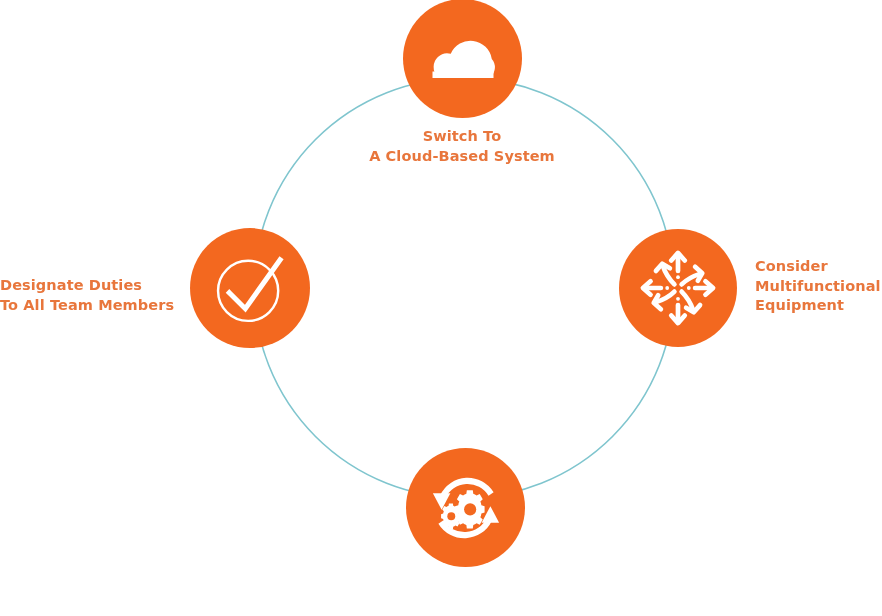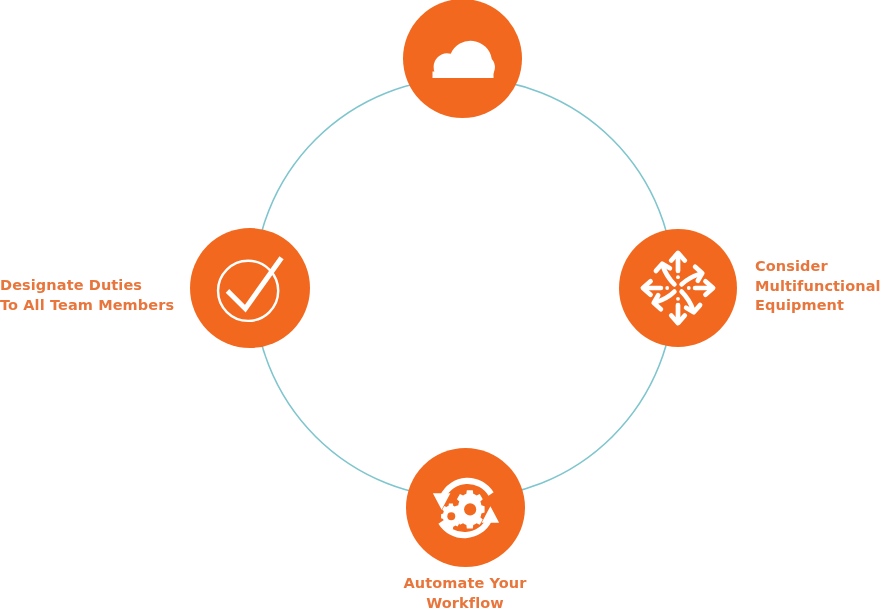--- a/index.html
+++ b/index.html
@@ -89,20 +89,22 @@
         <path fill="#ffffff" d="M20.5 63.5
           a13.6 13.6 0 0 1 0.4 -19.4
           a13.6 13.6 0 0 1 12.9 -3.3
           a21.5 21.5 0 0 1 41.0 5.1
           a12.6 12.6 0 0 1 -1.0 17.6
           Z"></path>
         <rect fill="#ffffff" x="15.5" y="58.5" width="61" height="6.5"></rect>
       </svg>
     </span>
   </div>
+  <div class="label" id="label-top">Switch To
+A Cloud-Based System</div>
 
   <div class="node" id="node-right">
     <span>
       <svg width="90" height="90" viewBox="0 0 100 100">
         <g fill="none" stroke="#ffffff" stroke-width="5.2" stroke-linecap="round" stroke-linejoin="round">
 
           <path d="M50 31 L50 12"></path>
           <path d="M42.5 19.5 L50 11 L57.5 19.5" fill="none"></path>
 
           <path d="M50 69 L50 88"></path>
@@ -155,22 +157,20 @@
 
           <path d="M61.5 36.5 l3.4 -1.6 l3.3 5.6 l-2.6 2.5 a13.5 13.5 0 0 1 1.1 4.1 l3.5 1.1 l0 6.6 l-3.5 1.1 a13.5 13.5 0 0 1 -1.1 4.1 l2.6 2.5 l-3.3 5.6 l-3.4 -1.6 a13.9 13.9 0 0 1 -3.6 2.1 l-0.5 3.7 l-6.5 0 l-0.5 -3.7 a13.9 13.9 0 0 1 -3.6 -2.1 l-3.4 1.6 l-3.3 -5.6 l2.6 -2.5 a13.5 13.5 0 0 1 -1.1 -4.1 l-3.5 -1.1 l0 -6.6 l3.5 -1.1 a13.5 13.5 0 0 1 1.1 -4.1 l-2.6 -2.5 l3.3 -5.6 l3.4 1.6 a13.9 13.9 0 0 1 3.6 -2.1 l0.5 -3.7 l6.5 0 l0.5 3.7 a13.9 13.9 0 0 1 3.6 2.1 Z"></path>
           <circle cx="54.5" cy="51.5" r="6.6" fill="#f3681f"></circle>
 
           <path d="M38.5 49 l2.3 -1.1 l2.2 3.8 l-1.7 1.7 a9 9 0 0 1 0.7 2.7 l2.3 0.7 l0 4.4 l-2.3 0.7 a9 9 0 0 1 -0.7 2.7 l1.7 1.7 l-2.2 3.8 l-2.3 -1.1 a9.2 9.2 0 0 1 -2.4 1.4 l-0.3 2.5 l-4.4 0 l-0.3 -2.5 a9.2 9.2 0 0 1 -2.4 -1.4 l-2.3 1.1 l-2.2 -3.8 l1.7 -1.7 a9 9 0 0 1 -0.7 -2.7 l-2.3 -0.7 l0 -4.4 l2.3 -0.7 a9 9 0 0 1 0.7 -2.7 l-1.7 -1.7 l2.2 -3.8 l2.3 1.1 a9.2 9.2 0 0 1 2.4 -1.4 l0.3 -2.5 l4.4 0 l0.3 2.5 a9.2 9.2 0 0 1 2.4 1.4 Z"></path>
           <circle cx="34" cy="59" r="4.3" fill="#f3681f"></circle>
         </g>
       </svg>
     </span>
   </div>
-  <div class="label" id="label-bottom">Automate Your
-Workflow</div>
 
   <div class="node" id="node-left">
     <span>
       <svg width="94" height="94" viewBox="0 0 100 100">
         <circle cx="48" cy="53" r="32" fill="none" stroke="#ffffff" stroke-width="2.6"></circle>
         <path d="M28 55 L45 72 L82 20" fill="none" stroke="#ffffff" stroke-width="5.4" stroke-linecap="square" stroke-linejoin="miter"></path>
       </svg>
     </span>
   </div>
   <div class="label" id="label-left">Designate Duties

